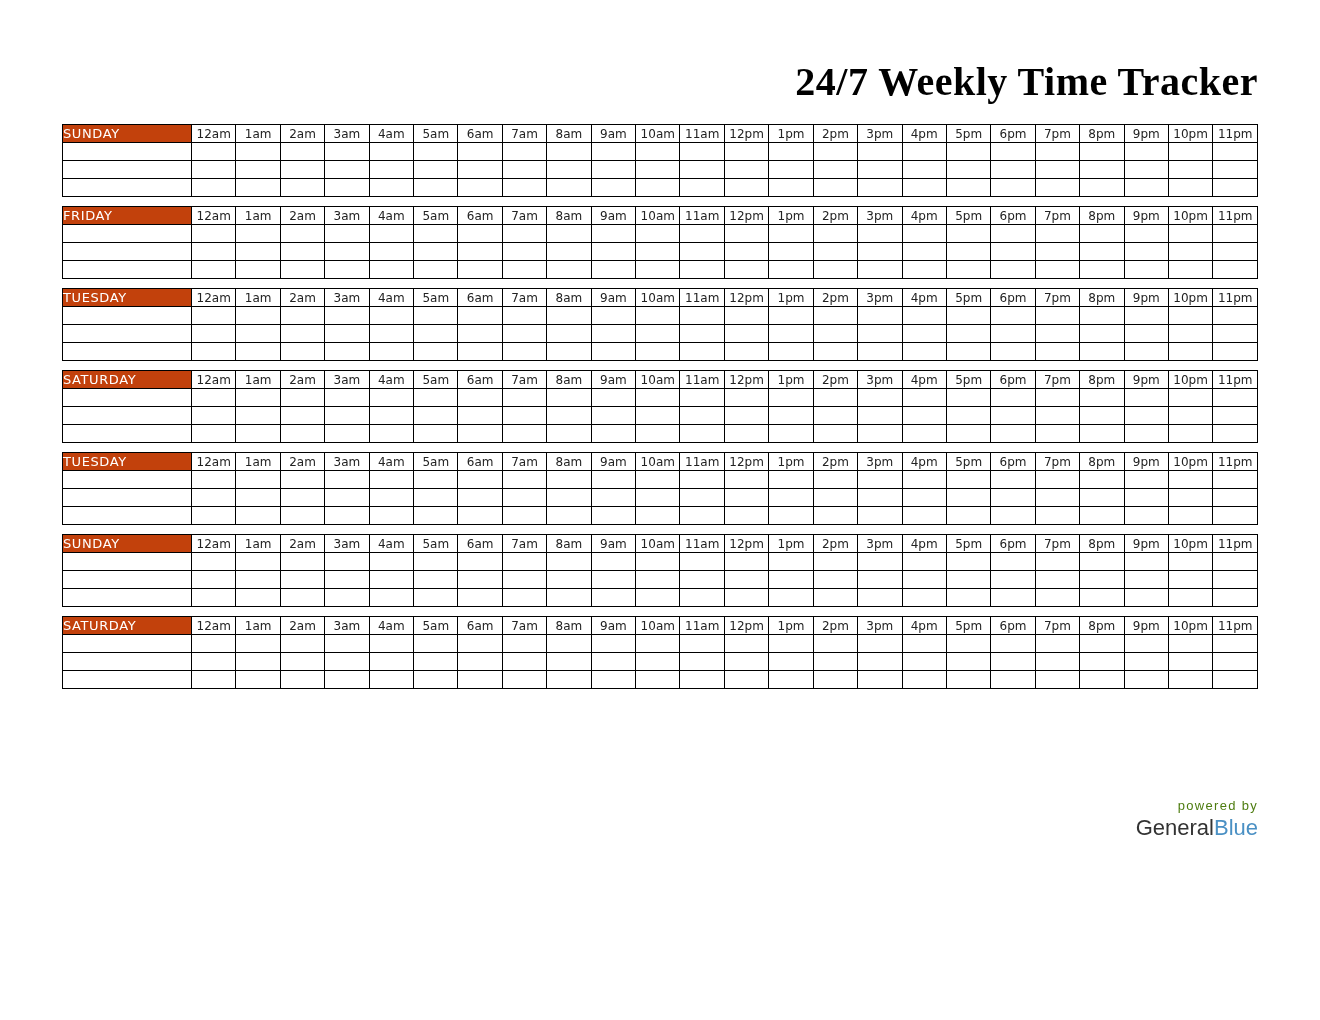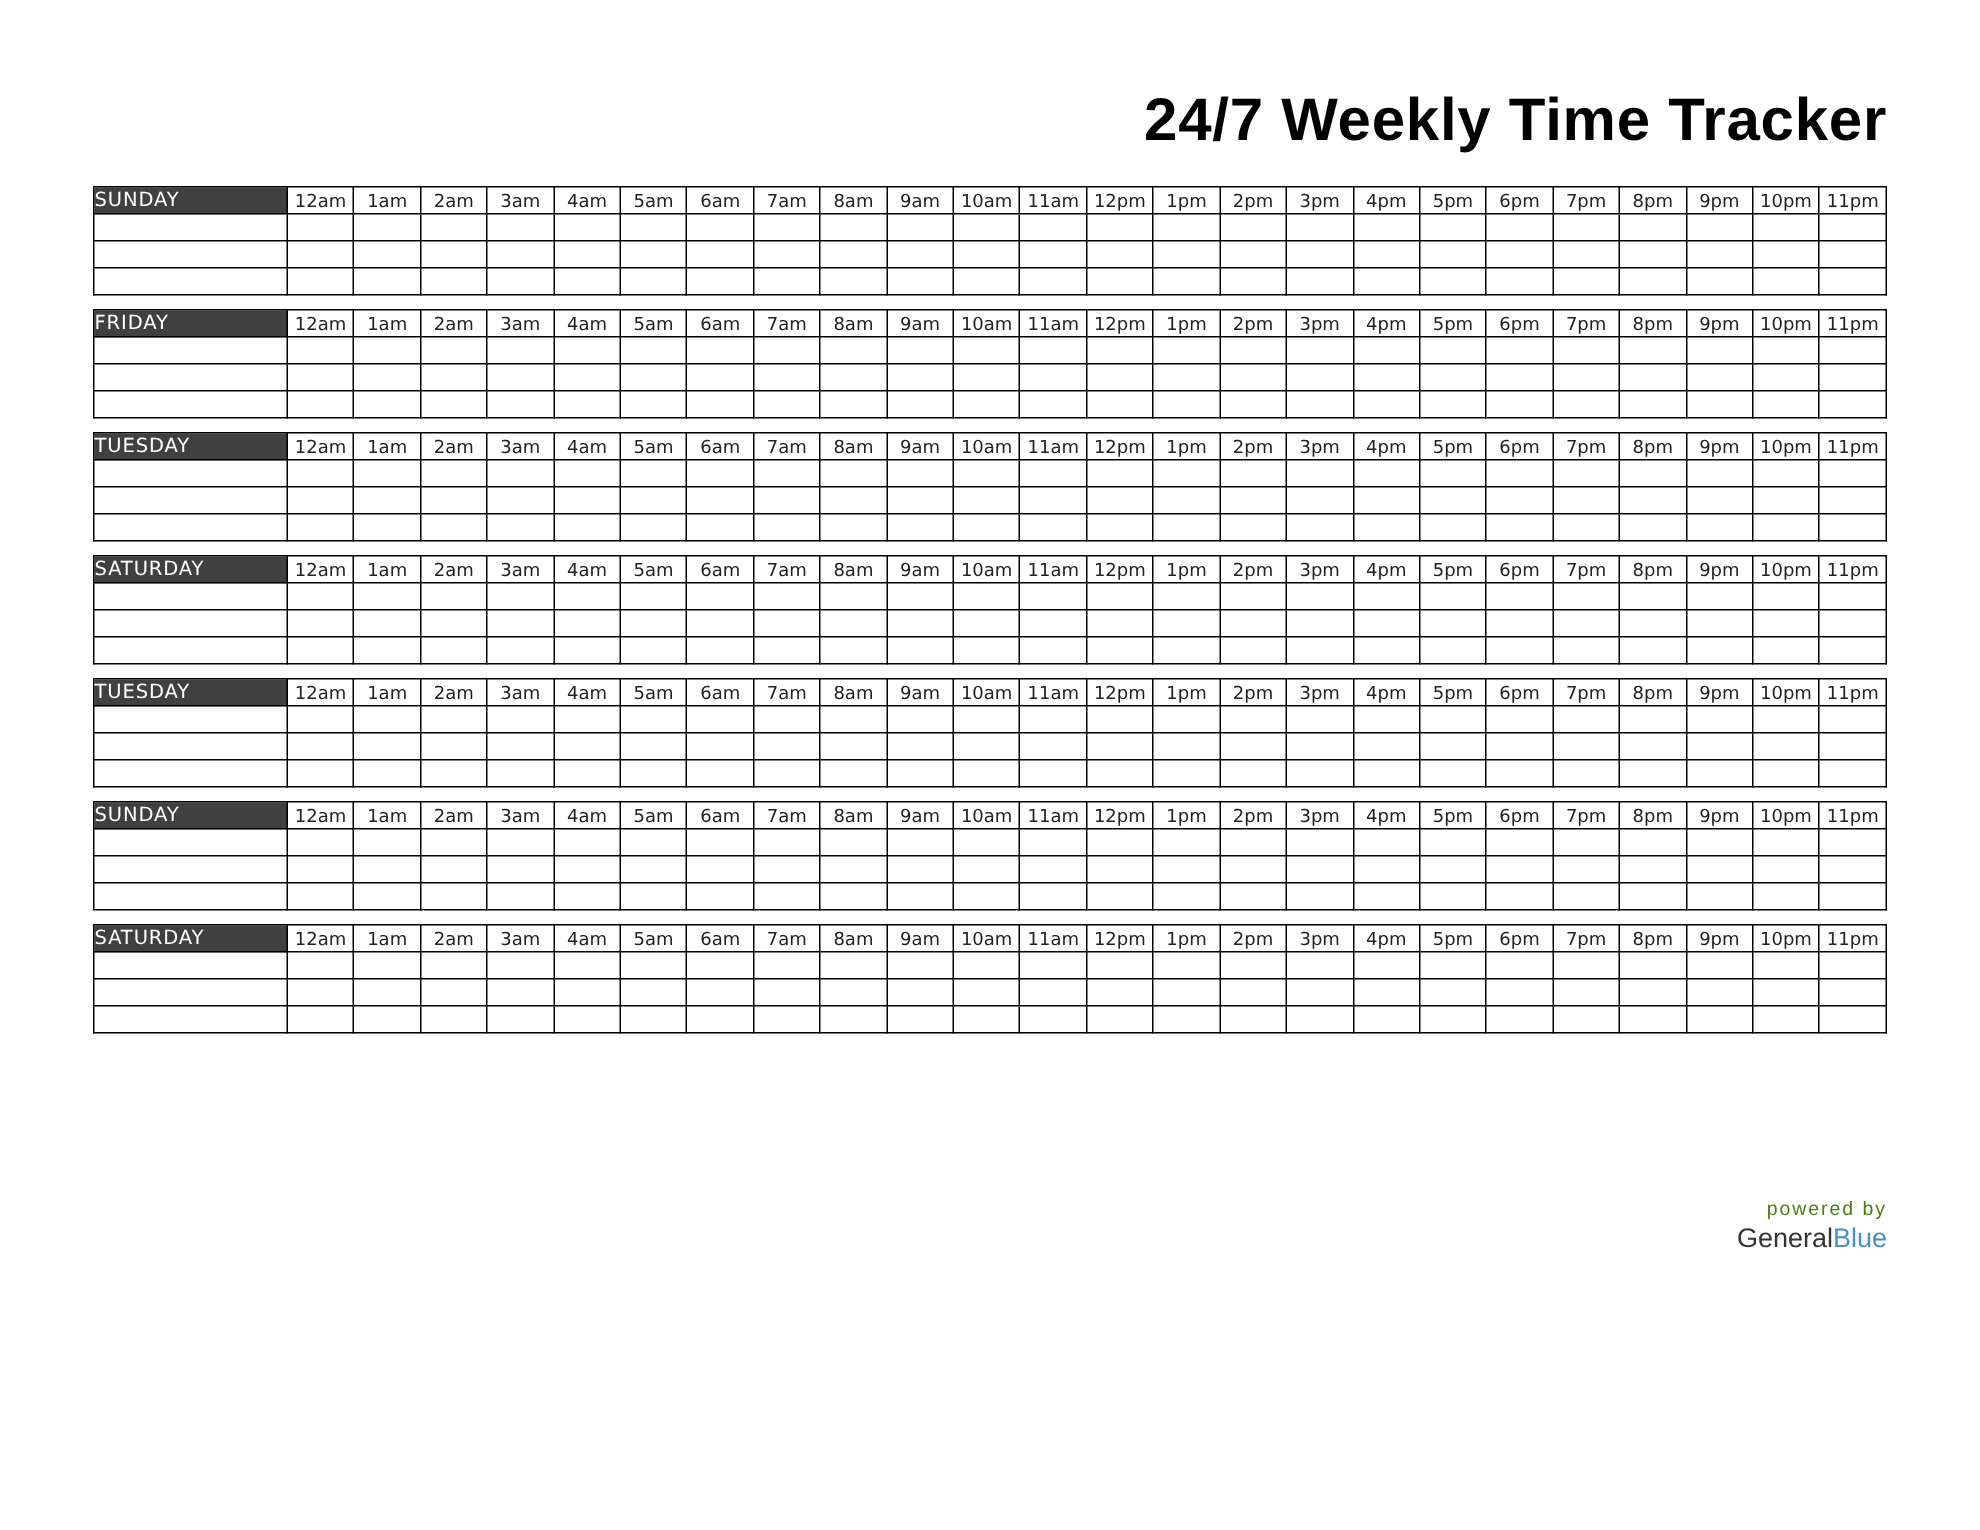--- a/index.html
+++ b/index.html
@@ -17,42 +17,42 @@
   .page {
     position: absolute;
     left: 0; top: 0;
     width: 1320px;
     height: 1020px;
   }
   .title {
     position: absolute;
     right: 62px;
     top: 58px;
-    font-family: Liberation Sans, sans-serif;
+    font-family: Liberation Serif, serif;
     font-size: 40px;
     font-weight: bold;
     letter-spacing: 0.5px;
     color: #000000;
     white-space: nowrap;
   }
   table.tracker {
     position: absolute;
     left: 62px;
     top: 124px;
     width: 1196px;
     border-collapse: collapse;
     table-layout: fixed;
   }
   table.tracker td {
     border: 1px solid #000000;
     height: 17px;
     padding: 0;
   }
   td.daycell {
-    background: #404040;
+    background: #c2410c;
     color: #ffffff;
     font-family: "DejaVu Sans", sans-serif;
     font-size: 13px;
     letter-spacing: 0.6px;
     height: 22px;
     padding-left: 10px;
     text-align: left;
     white-space: nowrap;
   }
   td.hourcell {
@@ -80,21 +80,21 @@
   }
   .powered {
     font-family: "Liberation Sans", sans-serif;
     font-size: 13px;
     color: #4d7c0f;
     letter-spacing: 1.3px;
     margin-bottom: 2px;
   }
   .brand {
     font-family: "Liberation Sans", sans-serif;
-    font-size: 18px;
+    font-size: 22px;
     white-space: nowrap;
   }
   .brand .general { color: #333333; }
   .brand .blue { color: #4a90c4; }
 </style>
 </head>
 <body>
 
 <div class="page">
 

